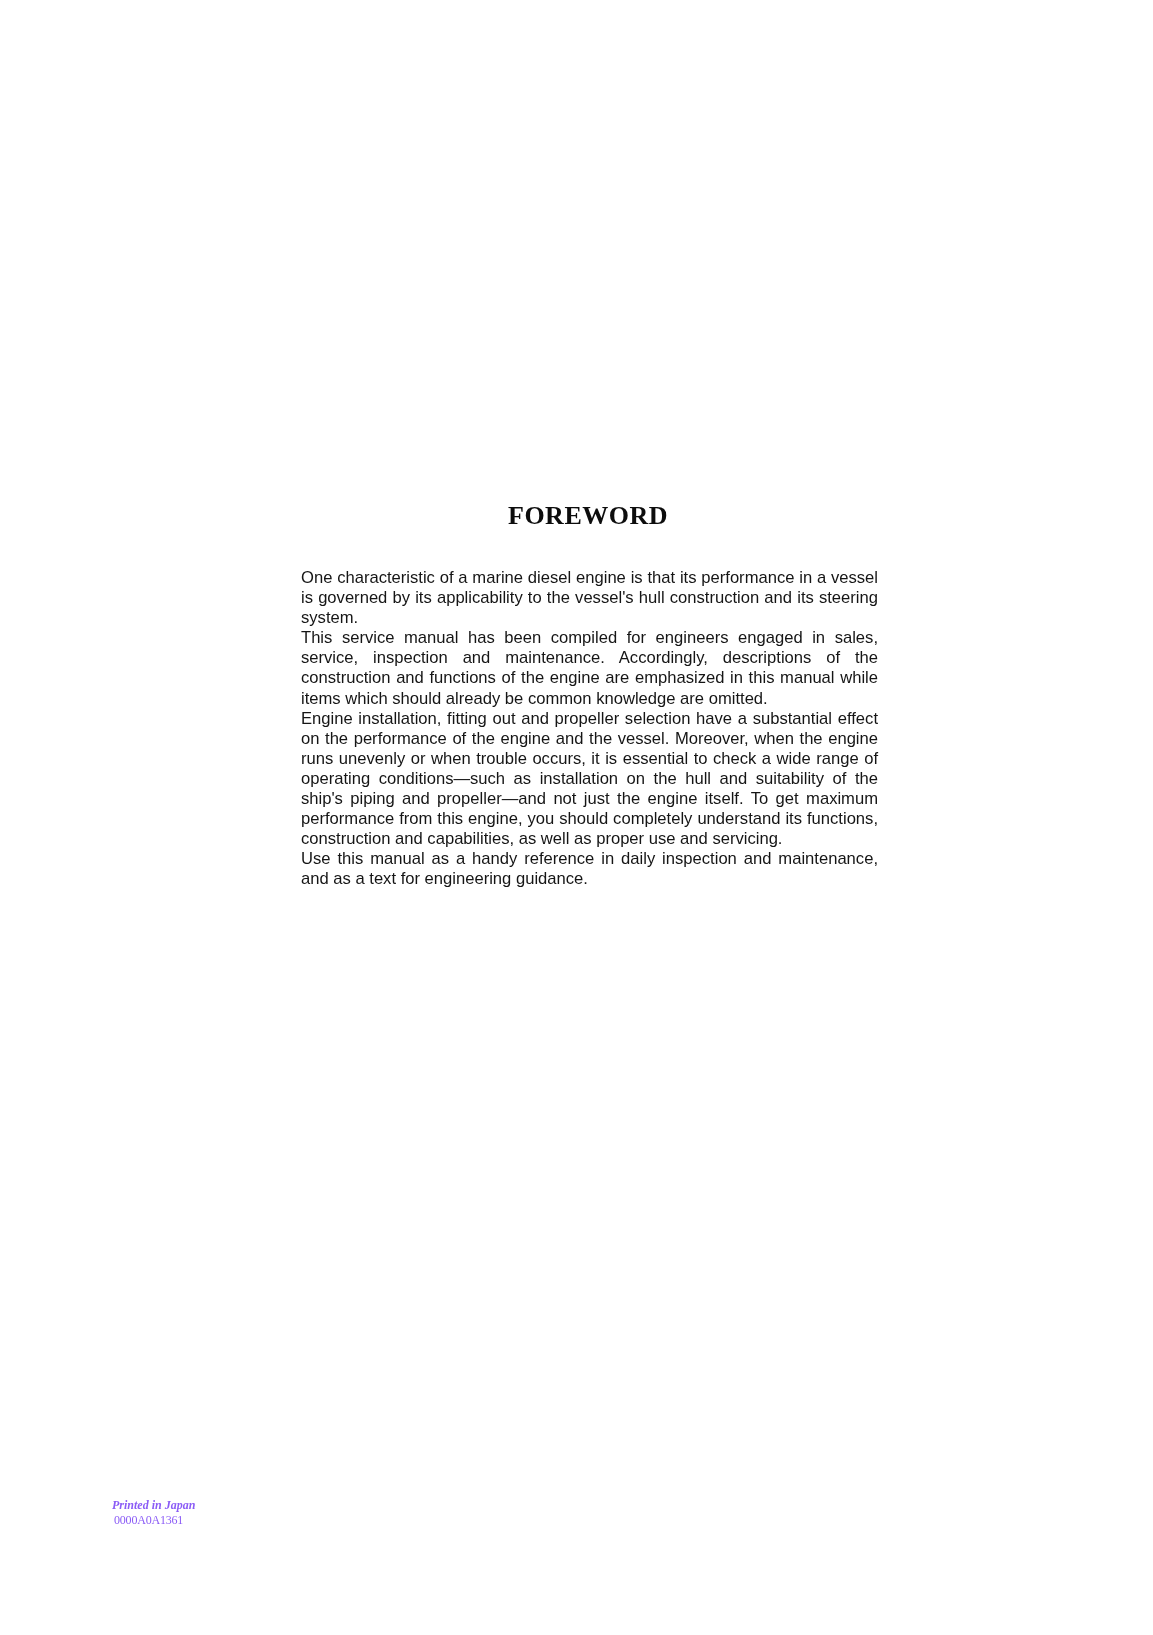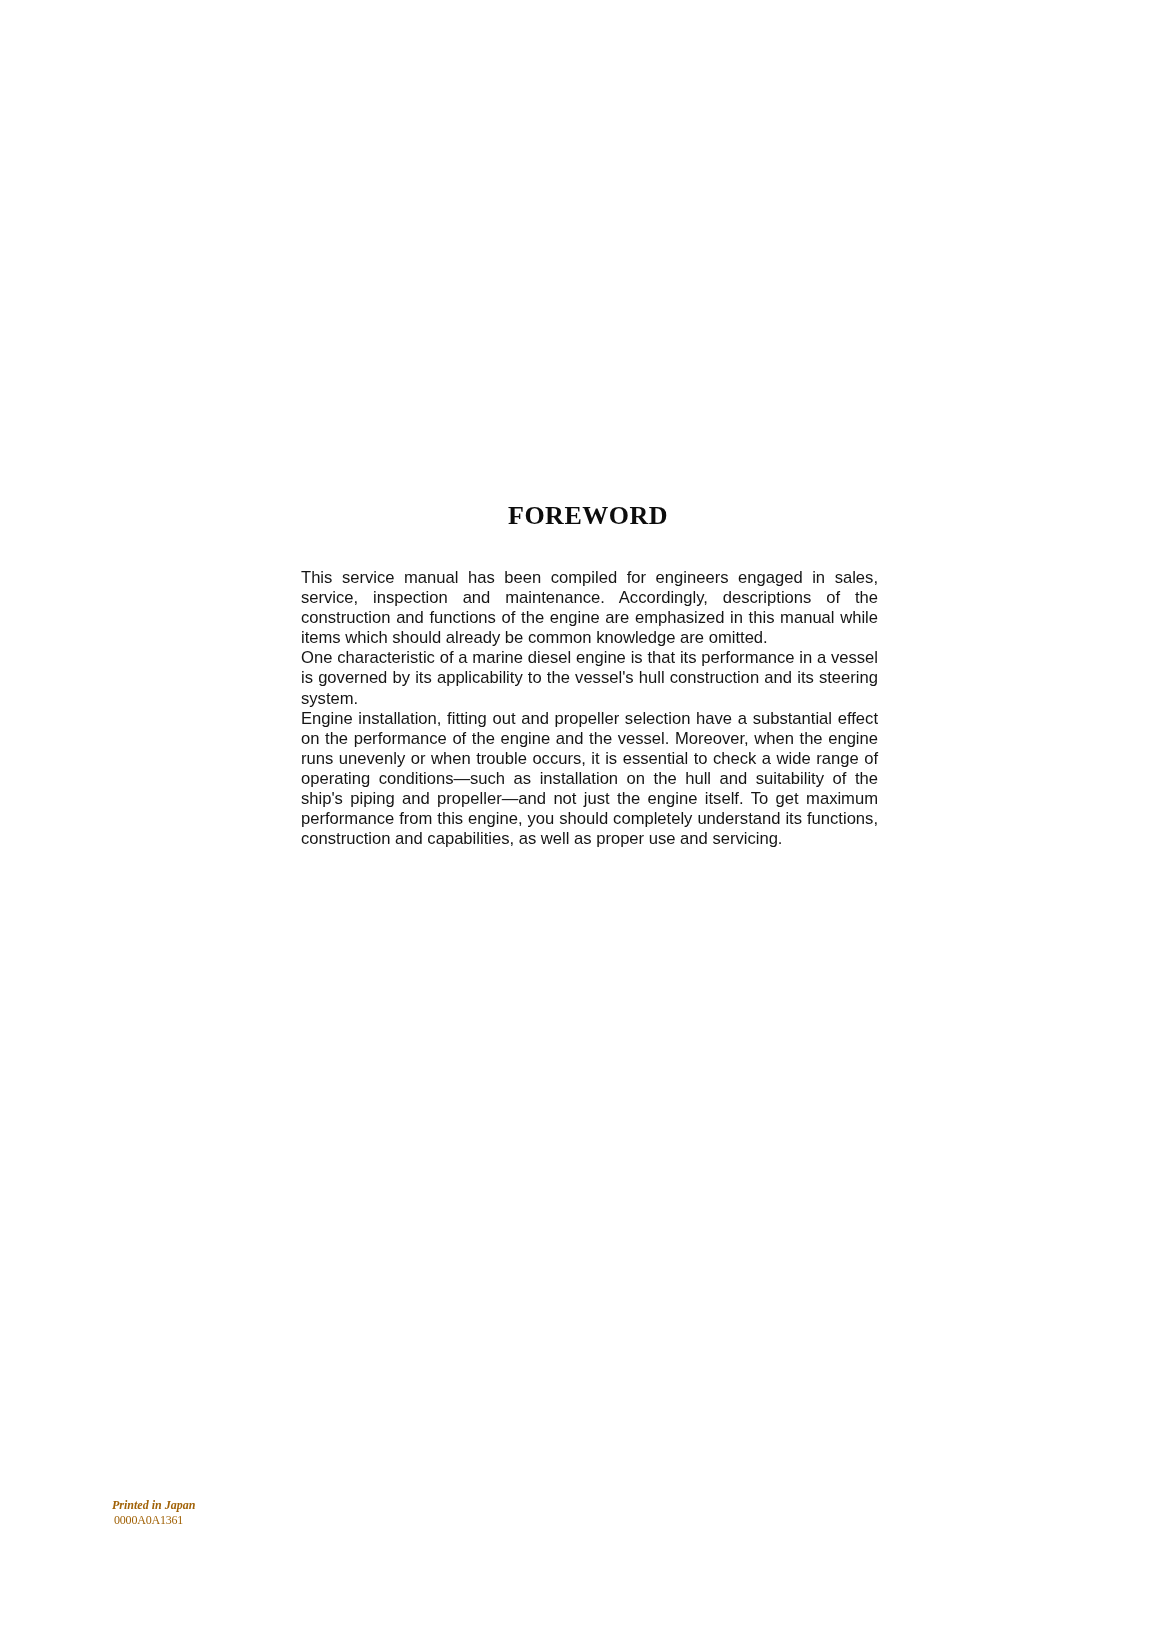--- a/index.html
+++ b/index.html
@@ -49,21 +49,21 @@
     .body-text p {
       margin: 0;
       text-align: justify;
       text-align-last: left;
     }
     .footer {
       position: absolute;
       left: 106px;
       top: 1497px;
       font-family: "Liberation Serif", "DejaVu Serif", serif;
-      color: #a16207;
+      color: #8b5cf6;
     }
     .footer .printed {
       display: block;
       padding-left: 6px;
       font-style: italic;
       font-weight: bold;
       font-size: 12px;
       line-height: 16px;
     }
     .footer .code {
@@ -75,23 +75,24 @@
     }
   </style>
 </head>
 <body>
 
 <div class="page">
 
   <h1 class="title">FOREWORD</h1>
 
   <div class="body-text">
+    <p>One characteristic of a marine diesel engine is that its performance in a vessel is governed by its applicability to the vessel's hull construction and its steering system.</p>
     <p>This service manual has been compiled for engineers engaged in sales, service, inspection and maintenance. Accordingly, descriptions of the construction and functions of the engine are emphasized in this manual while items which should already be common knowledge are omitted.</p>
-    <p>One characteristic of a marine diesel engine is that its performance in a vessel is governed by its applicability to the vessel's hull construction and its steering system.</p>
     <p>Engine installation, fitting out and propeller selection have a substantial effect on the performance of the engine and the vessel. Moreover, when the engine runs unevenly or when trouble occurs, it is essential to check a wide range of operating conditions—such as installation on the hull and suitability of the ship's piping and propeller—and not just the engine itself. To get maximum performance from this engine, you should completely understand its functions, construction and capabilities, as well as proper use and servicing.</p>
+    <p>Use this manual as a handy reference in daily inspection and maintenance, and as a text for engineering guidance.</p>
   </div>
 
   <div class="footer">
     <span class="printed">Printed in Japan</span>
     <span class="code">0000A0A1361</span>
   </div>
 
 </div>
 
 </body></html>

